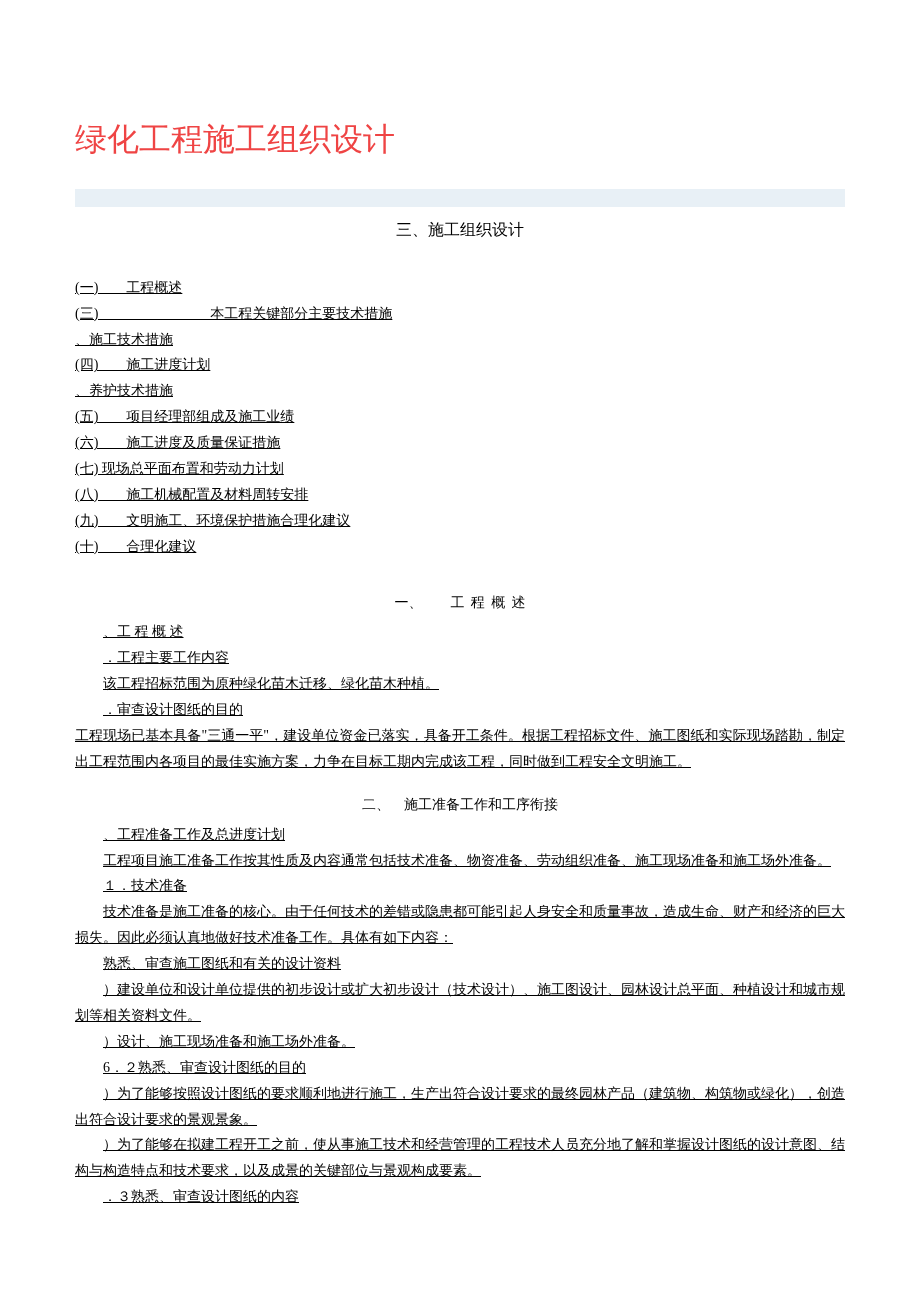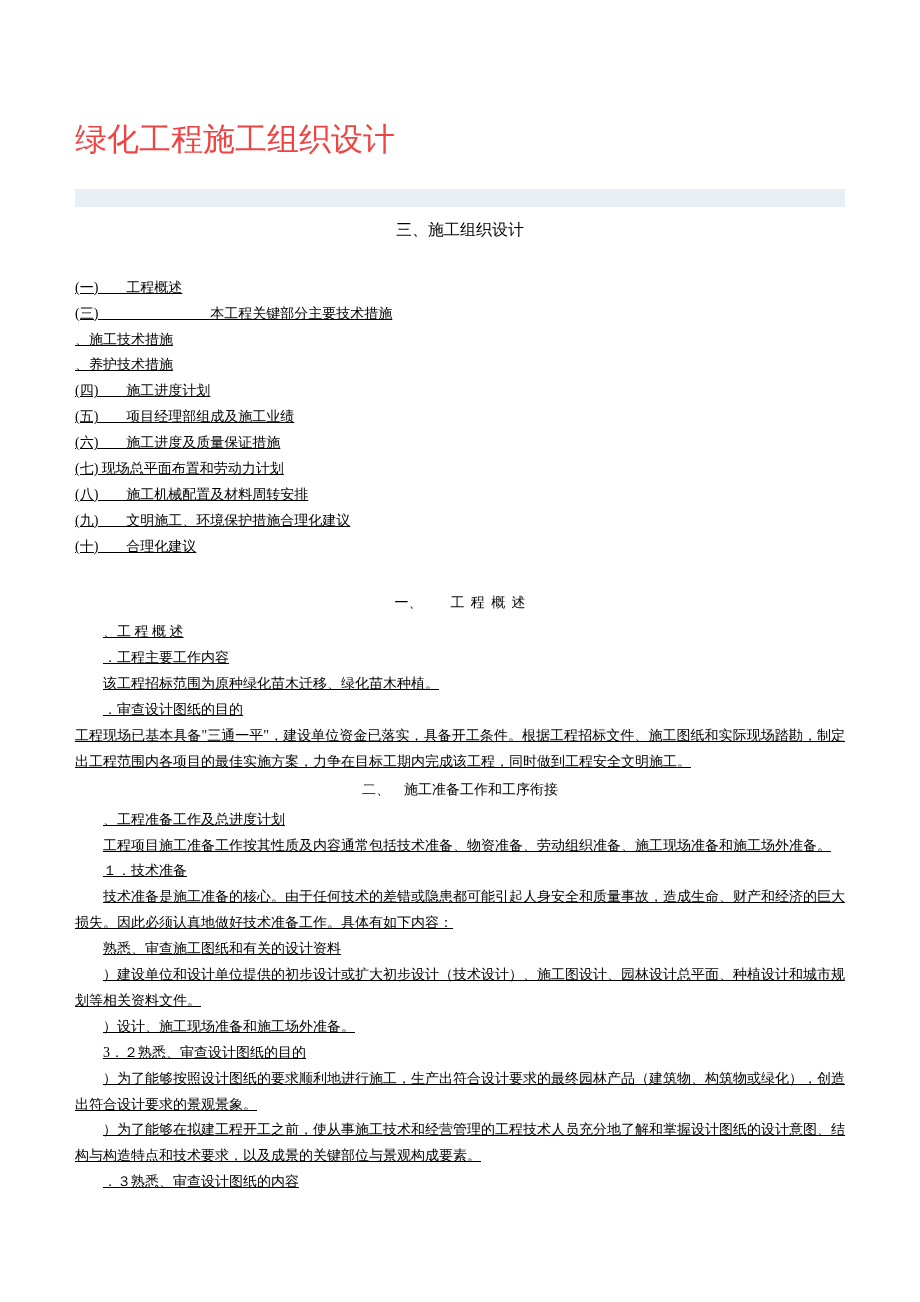--- a/index.html
+++ b/index.html
@@ -36,21 +36,21 @@
     }
     .toc {
       margin-bottom: 30px;
       text-decoration: underline;
     }
     .toc-line {
       display: block;
     }
     .subsection-heading {
       text-align: center;
-      margin-top: 2px;
+      margin-top: 17px;
       margin-bottom: 4px;
       word-spacing: 0.2em;
     }
     .body-para {
       text-align: justify;
       text-decoration: underline;
     }
     .body-para.indent {
       text-indent: 2em;
     }
@@ -64,22 +64,22 @@
 <h1 class="page-title">绿化工程施工组织设计</h1>
 
 <div class="accent-bar"></div>
 
 <div class="section-heading">三、施工组织设计</div>
 
 <div class="toc">
   <span class="toc-line">(一)　　工程概述</span>
   <span class="toc-line">(三)　　　　　　　　本工程关键部分主要技术措施</span>
   <span class="toc-line">、施工技术措施</span>
+  <span class="toc-line">(四)　　施工进度计划</span>
   <span class="toc-line">、养护技术措施</span>
-  <span class="toc-line">(四)　　施工进度计划</span>
   <span class="toc-line">(五)　　项目经理部组成及施工业绩</span>
   <span class="toc-line">(六)　　施工进度及质量保证措施</span>
   <span class="toc-line">(七)  现场总平面布置和劳动力计划</span>
   <span class="toc-line">(八)　　施工机械配置及材料周转安排</span>
   <span class="toc-line">(九)　　文明施工、环境保护措施合理化建议</span>
   <span class="toc-line">(十)　　合理化建议</span>
 </div>
 
 <div class="subsection-heading">一、　　工 程 概 述</div>
 
@@ -91,16 +91,16 @@
 
 <div class="subsection-heading">二、　施工准备工作和工序衔接</div>
 
 <p class="body-para indent">、工程准备工作及总进度计划</p>
 <p class="body-para indent">工程项目施工准备工作按其性质及内容通常包括技术准备、物资准备、劳动组织准备、施工现场准备和施工场外准备。</p>
 <p class="body-para indent">１．技术准备</p>
 <p class="body-para indent">技术准备是施工准备的核心。由于任何技术的差错或隐患都可能引起人身安全和质量事故，造成生命、财产和经济的巨大损失。因此必须认真地做好技术准备工作。具体有如下内容：</p>
 <p class="body-para indent">熟悉、审查施工图纸和有关的设计资料</p>
 <p class="body-para indent">）建设单位和设计单位提供的初步设计或扩大初步设计（技术设计）、施工图设计、园林设计总平面、种植设计和城市规划等相关资料文件。</p>
 <p class="body-para indent">）设计、施工现场准备和施工场外准备。</p>
-<p class="body-para indent">3．２熟悉、审查设计图纸的目的</p>
+<p class="body-para indent">6．２熟悉、审查设计图纸的目的</p>
 <p class="body-para indent">）为了能够按照设计图纸的要求顺利地进行施工，生产出符合设计要求的最终园林产品（建筑物、构筑物或绿化），创造出符合设计要求的景观景象。</p>
 <p class="body-para indent">）为了能够在拟建工程开工之前，使从事施工技术和经营管理的工程技术人员充分地了解和掌握设计图纸的设计意图、结构与构造特点和技术要求，以及成景的关键部位与景观构成要素。</p>
 <p class="body-para indent">．３熟悉、审查设计图纸的内容</p>
 
 </body></html>

